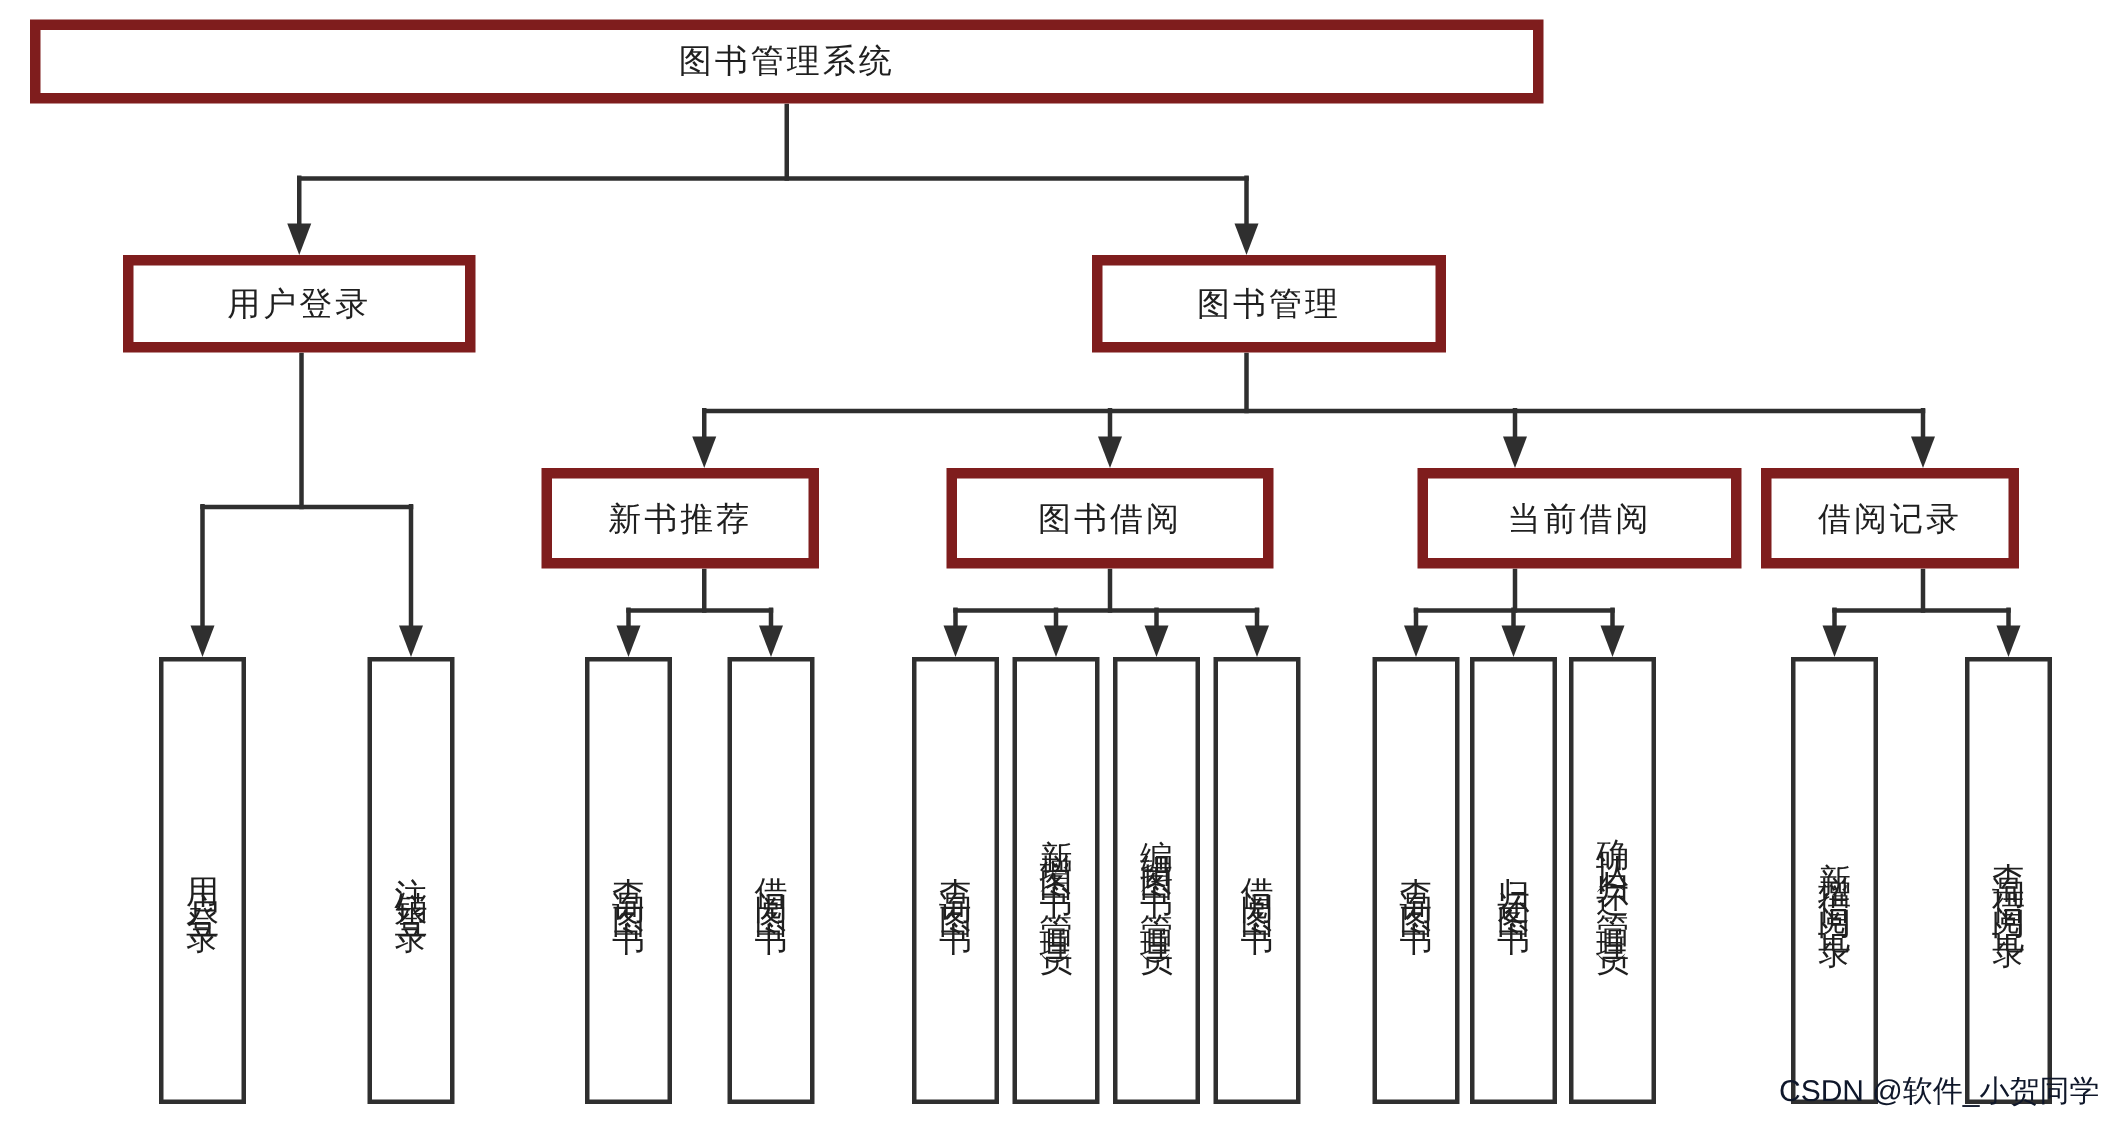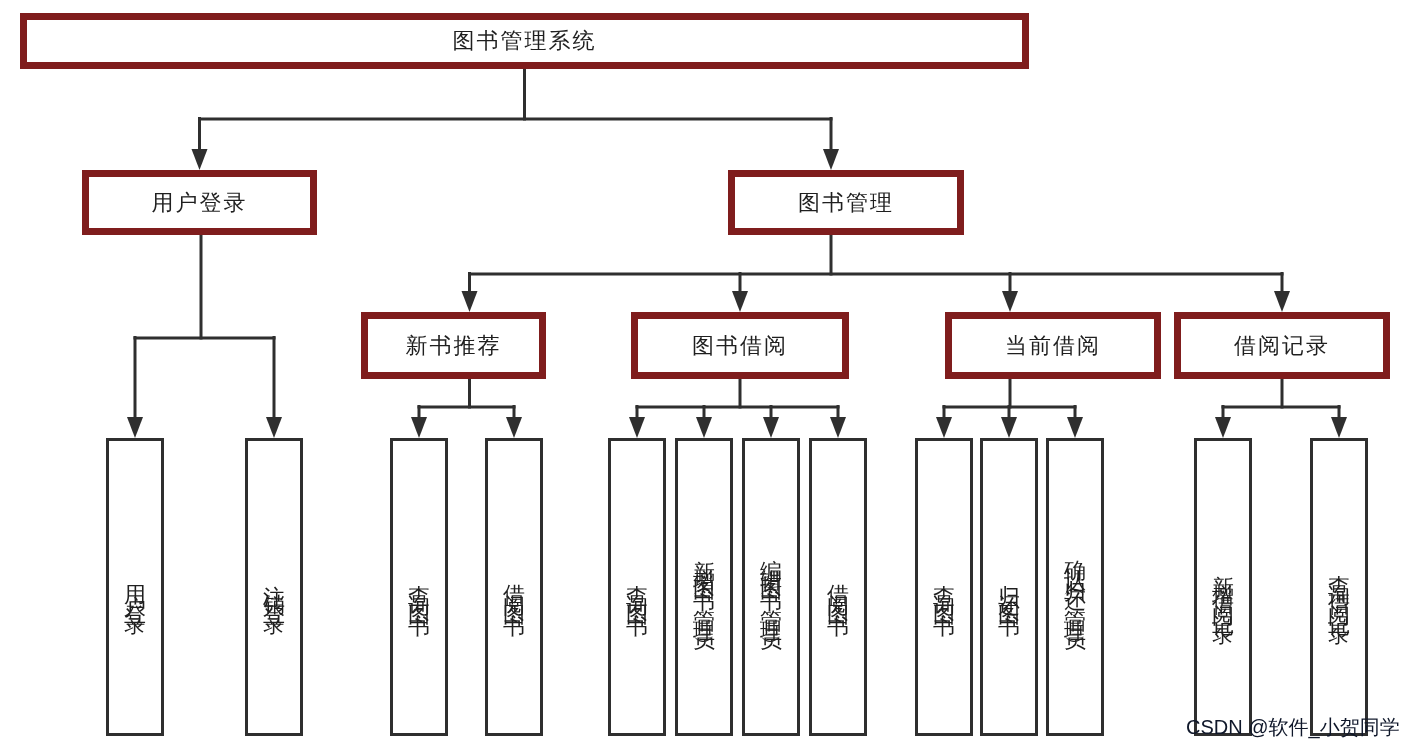--- a/index.html
+++ b/index.html
@@ -151,21 +151,21 @@
   </svg>
 
   <div class="node" style="left:20px; top:13px; width:1009px; height:56px;">图书管理系统</div>
 
   <div class="node" style="left:82px; top:170px; width:235px; height:65px;">用户登录</div>
   <div class="node" style="left:713px; top:170px; width:236px; height:65px;margin-left:15px;">图书管理</div>
 
   <div class="node" style="left:361px; top:312px; width:185px; height:67px;">新书推荐</div>
   <div class="node" style="left:631px; top:312px; width:218px; height:67px;">图书借阅</div>
   <div class="node" style="left:902px; top:312px; width:216px; height:67px;margin-left:43px;">当前借阅</div>
-  <div class="node" style="left:1174px; top:312px; width:216px; height:67px;">借阅记录</div>
+  <div class="node" style="left:1174px; top:312px; width:172px; height:67px;">借阅记录</div>
 
   <div class="leaf" style="left:106px; top:438px; width:58px; height:298px;">
     <span class="vtext">用户登录</span>
   </div>
   <div class="leaf" style="left:245px; top:438px; width:58px; height:298px;">
     <span class="vtext">注销登录</span>
   </div>
 
   <div class="leaf" style="left:390px; top:438px; width:58px; height:298px;">
     <span class="vtext">查询图书</span>

